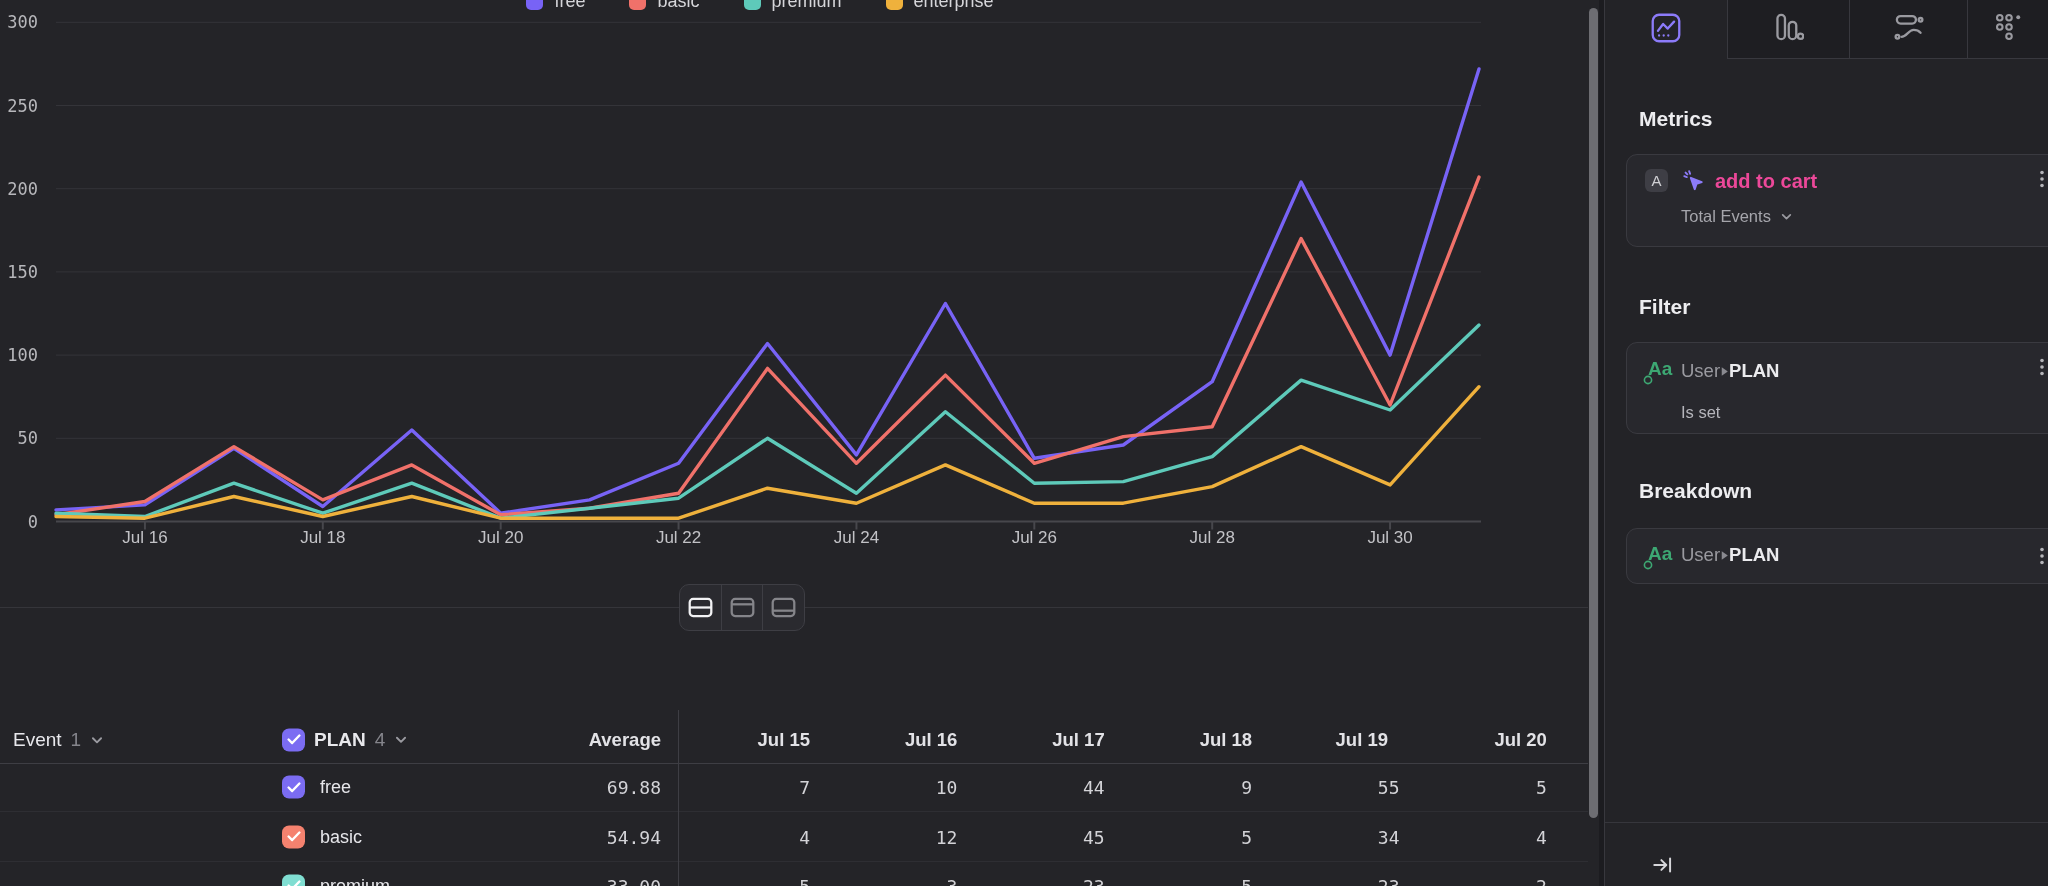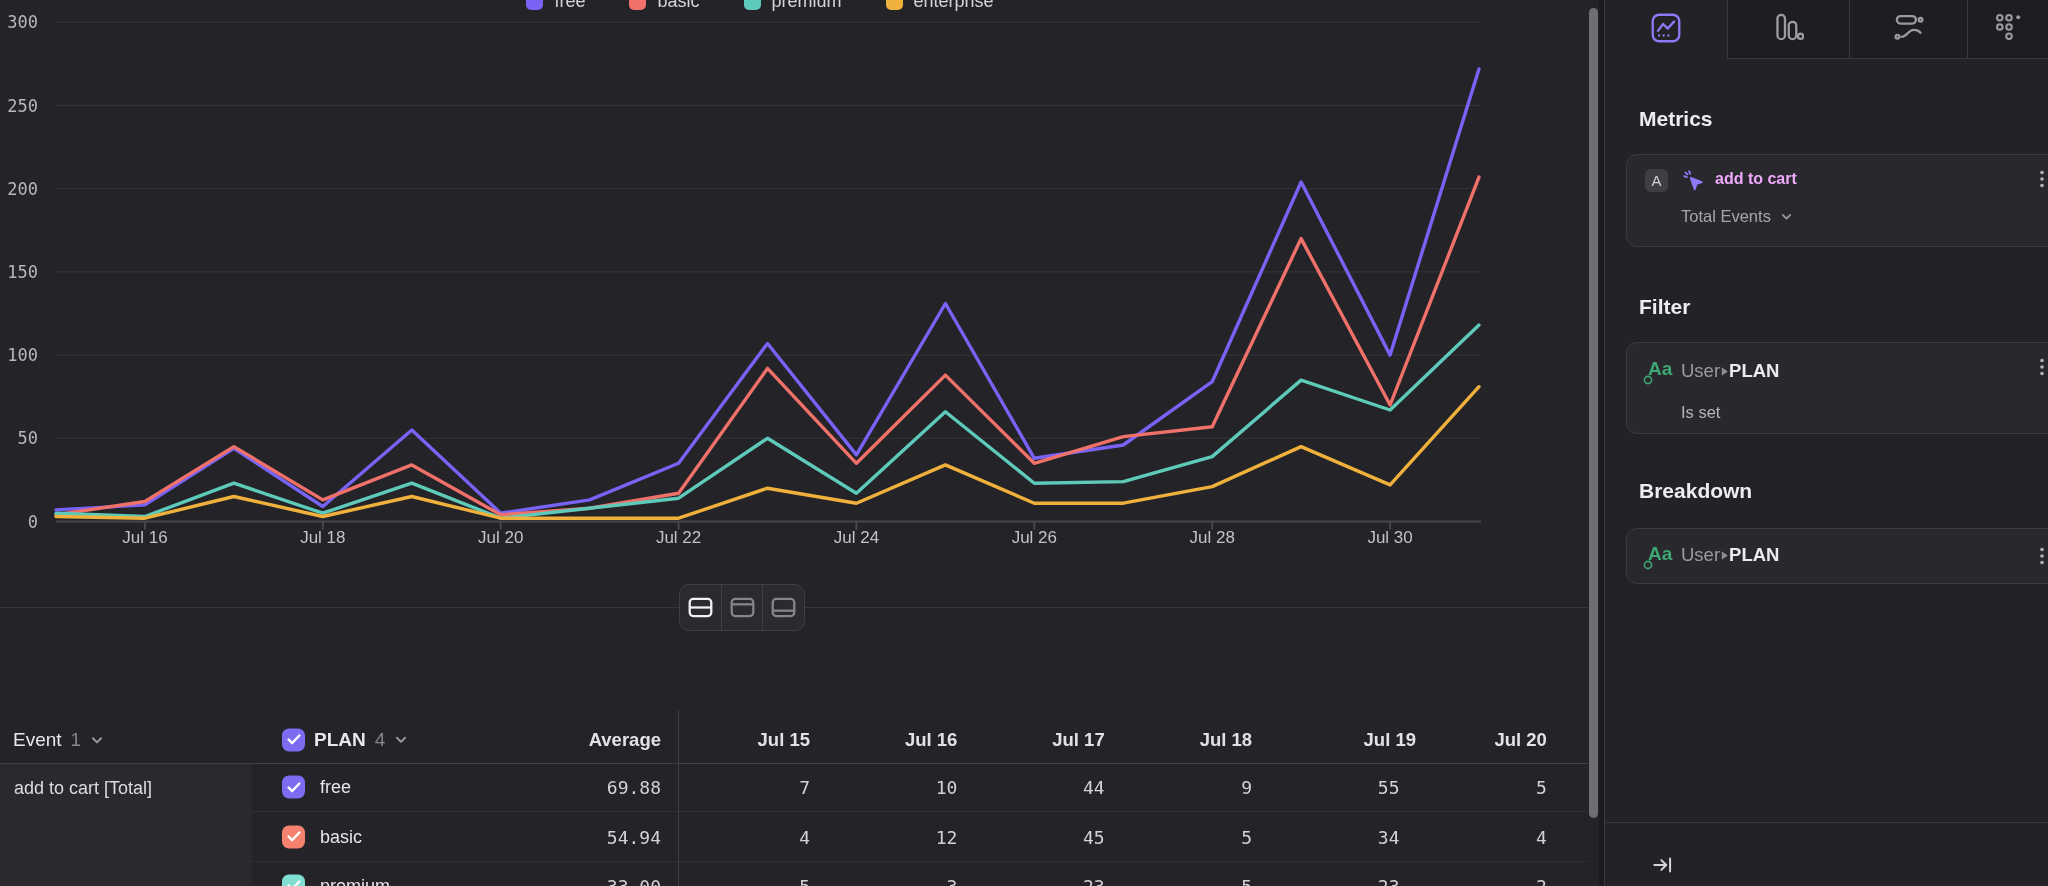--- a/index.html
+++ b/index.html
@@ -72,21 +72,21 @@
 
   .sec-title { position:absolute; left:34px; font-size:21px; font-weight:bold; color:#ededf0; }
   .plus-btn { position:absolute; right:6px; width:26px; height:26px; cursor:pointer; }
 
   .card { position:absolute; left:21px; width:436px; background:#28282d;
           border:1px solid #3a3a40; border-radius:11px; }
   .badge { position:absolute; left:18px; top:14px; width:23px; height:23px; border-radius:6px;
            background:#3e3e45; color:#cfcfd3; font-size:15px; display:flex;
            align-items:center; justify-content:center; }
   .card-icon { position:absolute; left:54px; top:13px; }
-  .card-title { position:absolute; left:88px; top:15px; font-size:16px; font-weight:bold; color:#f0abfc; }
+  .card-title { position:absolute; left:88px; top:15px; font-size:20px; font-weight:bold; color:#ec4899; }
   .kebab { position:absolute; left:408px; top:13px; cursor:pointer; }
   .card-sub { position:absolute; left:54px; display:flex; align-items:center; gap:9px;
               font-size:16.5px; color:#a5a5ab; cursor:pointer; }
   .prop-line { position:absolute; left:54px; display:flex; align-items:center; 
                font-size:18.5px; color:#9a9aa0; }
   .prop-name { font-weight:bold; color:#ebebee; }
   .aa-icon { position:absolute; left:13px; }
 
   #sb-divider { position:absolute; left:0; top:822px; width:444px; height:1px; background:#36363c; }
   #collapse-btn { position:absolute; left:46px; top:853px; cursor:pointer; }
@@ -198,21 +198,21 @@
         <svg width="14" height="14" viewBox="0 0 12 12" fill="none" stroke="#9a9aa0" stroke-width="1.6">
           <polyline points="2.5,4.5 6,8 9.5,4.5" stroke-linecap="round" stroke-linejoin="round"></polyline>
           </svg>
       </div>
       <div class="hdr-right" style="right:927px">Average</div>
       <div id="date-headers">
           <div class="hdr-right" style="right: 778px;">Jul 15</div>
           <div class="hdr-right" style="right: 630.6px;">Jul 16</div>
           <div class="hdr-right" style="right: 483.3px;">Jul 17</div>
           <div class="hdr-right" style="right: 335.9px;">Jul 18</div>
-          <div class="hdr-right" style="right: 172px; margin-left: 48px;">Jul 19</div>
+          <div class="hdr-right" style="right: 200px; margin-left: 48px;">Jul 19</div>
           <div class="hdr-right" style="right: 41.1px;">Jul 20</div>
         </div>
     </div>
 
     <div id="header-line"></div>
 
     <div id="rows">
         <div class="t-row">
           <span class="row-cb" style="background: rgb(123, 108, 242);">
             <svg width="14" height="12" viewBox="0 0 13 11" fill="none" stroke="#fff" stroke-width="2.2" stroke-linecap="round" stroke-linejoin="round">
@@ -253,23 +253,20 @@
           <span class="num-cell" style="right: 927px;">33.00</span>
           <span class="num-cell" style="right: 778px;">5</span>
           <span class="num-cell" style="right: 630.6px;">3</span>
           <span class="num-cell" style="right: 483.3px;">23</span>
           <span class="num-cell" style="right: 335.9px;">5</span>
           <span class="num-cell" style="right: 188.5px;">23</span>
           <span class="num-cell" style="right: 41.1px;">2</span>
         </div>
       </div>
 
-    <div id="event-panel">
-      <div class="event-item">add to cart [Total]</div>
-    </div>
 
     <div id="col-divider"></div>
   </div>
 
   <div id="scrollbar-track">
     <div id="scrollbar-thumb"></div>
   </div>
   <div id="panel-gap"></div>
 
   <div id="sidebar">

